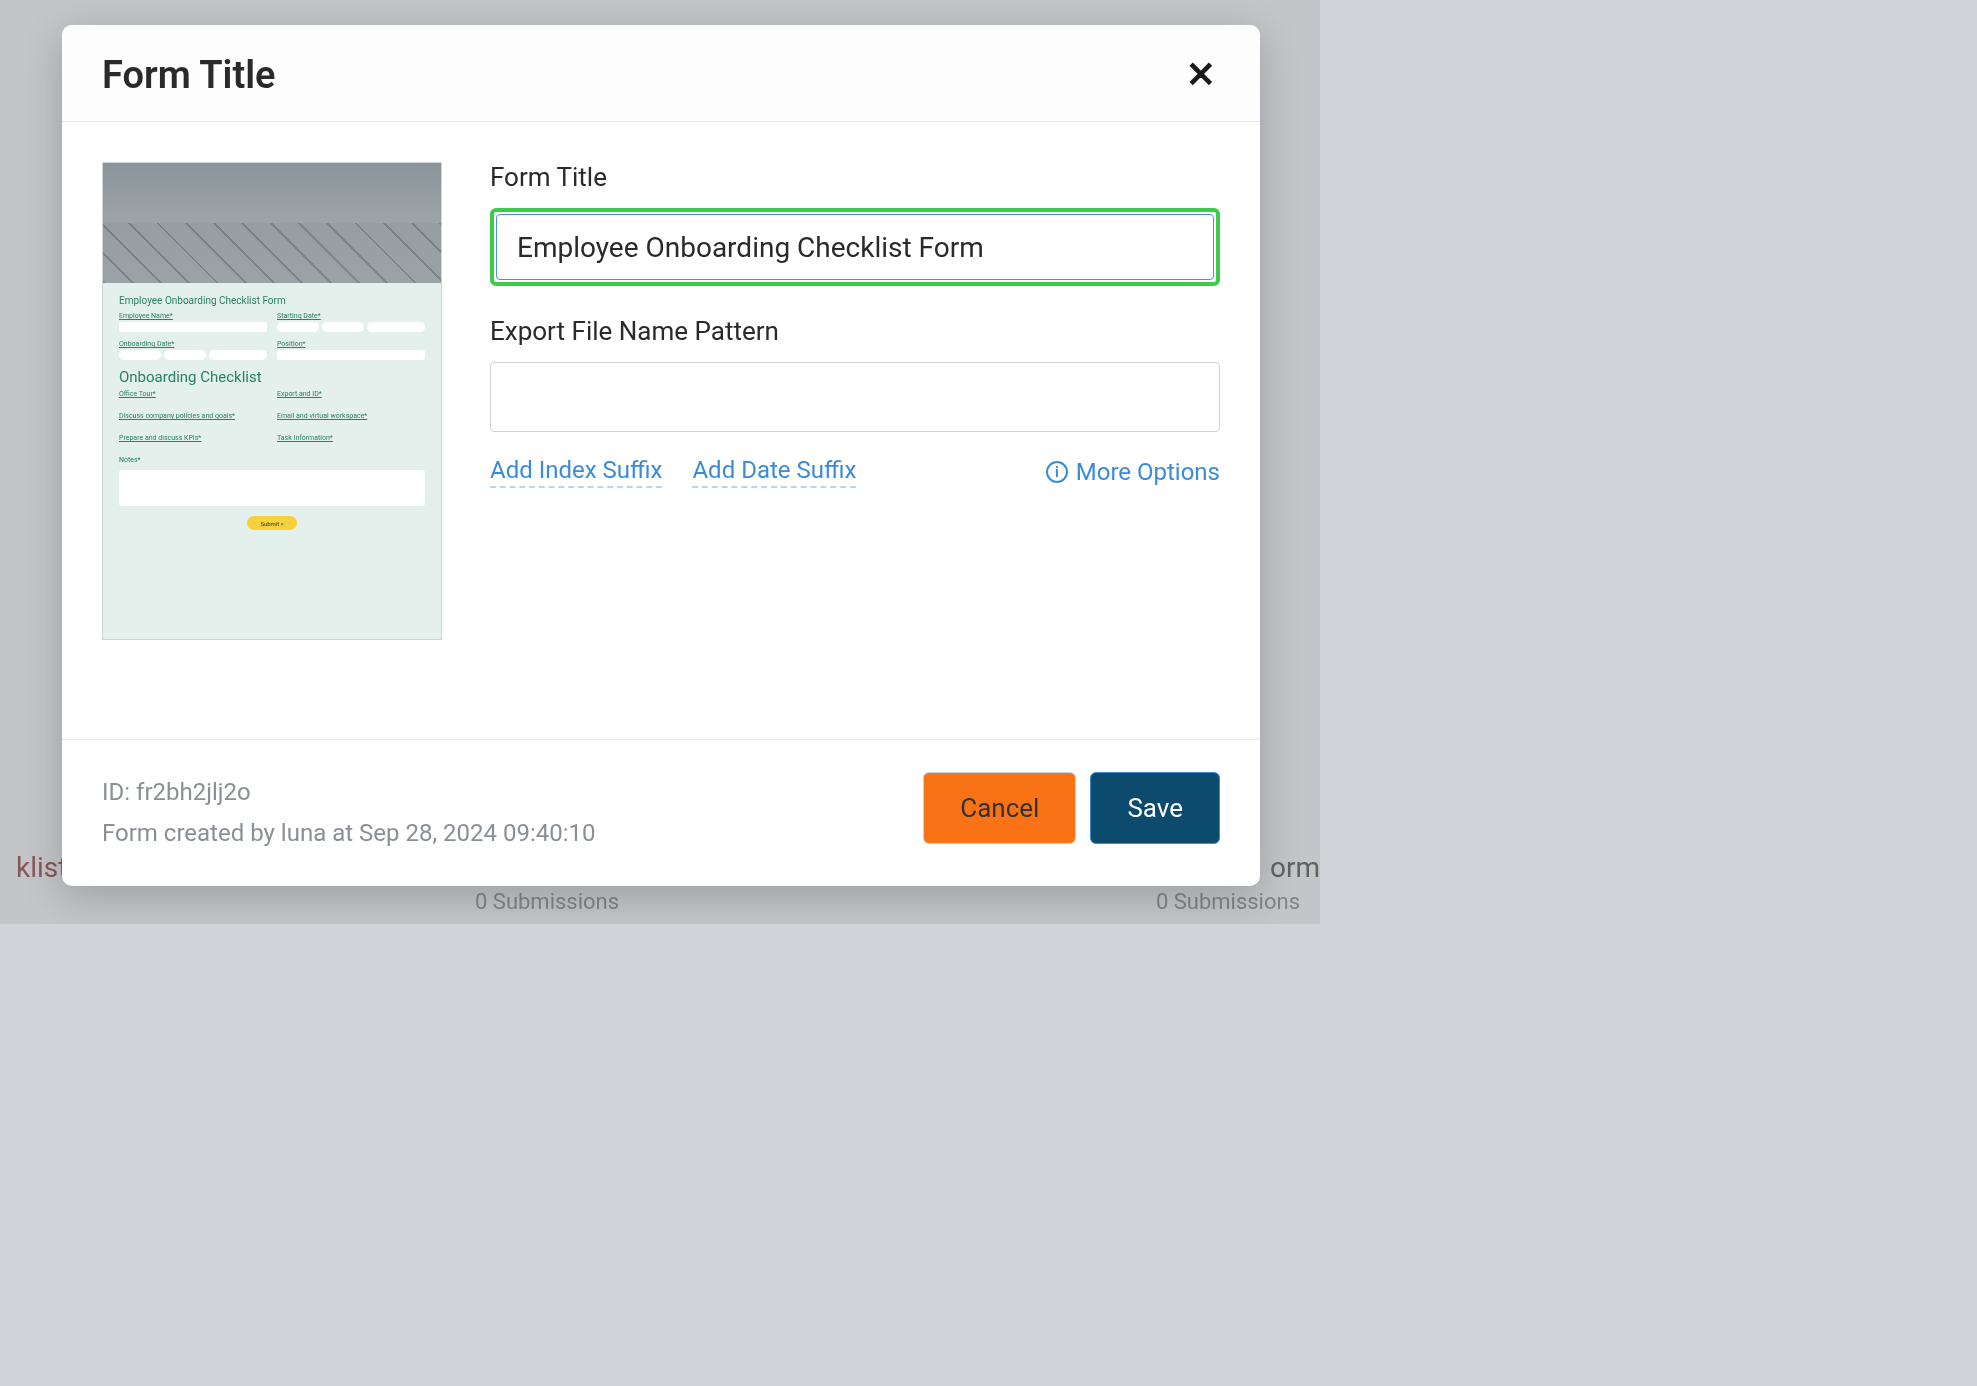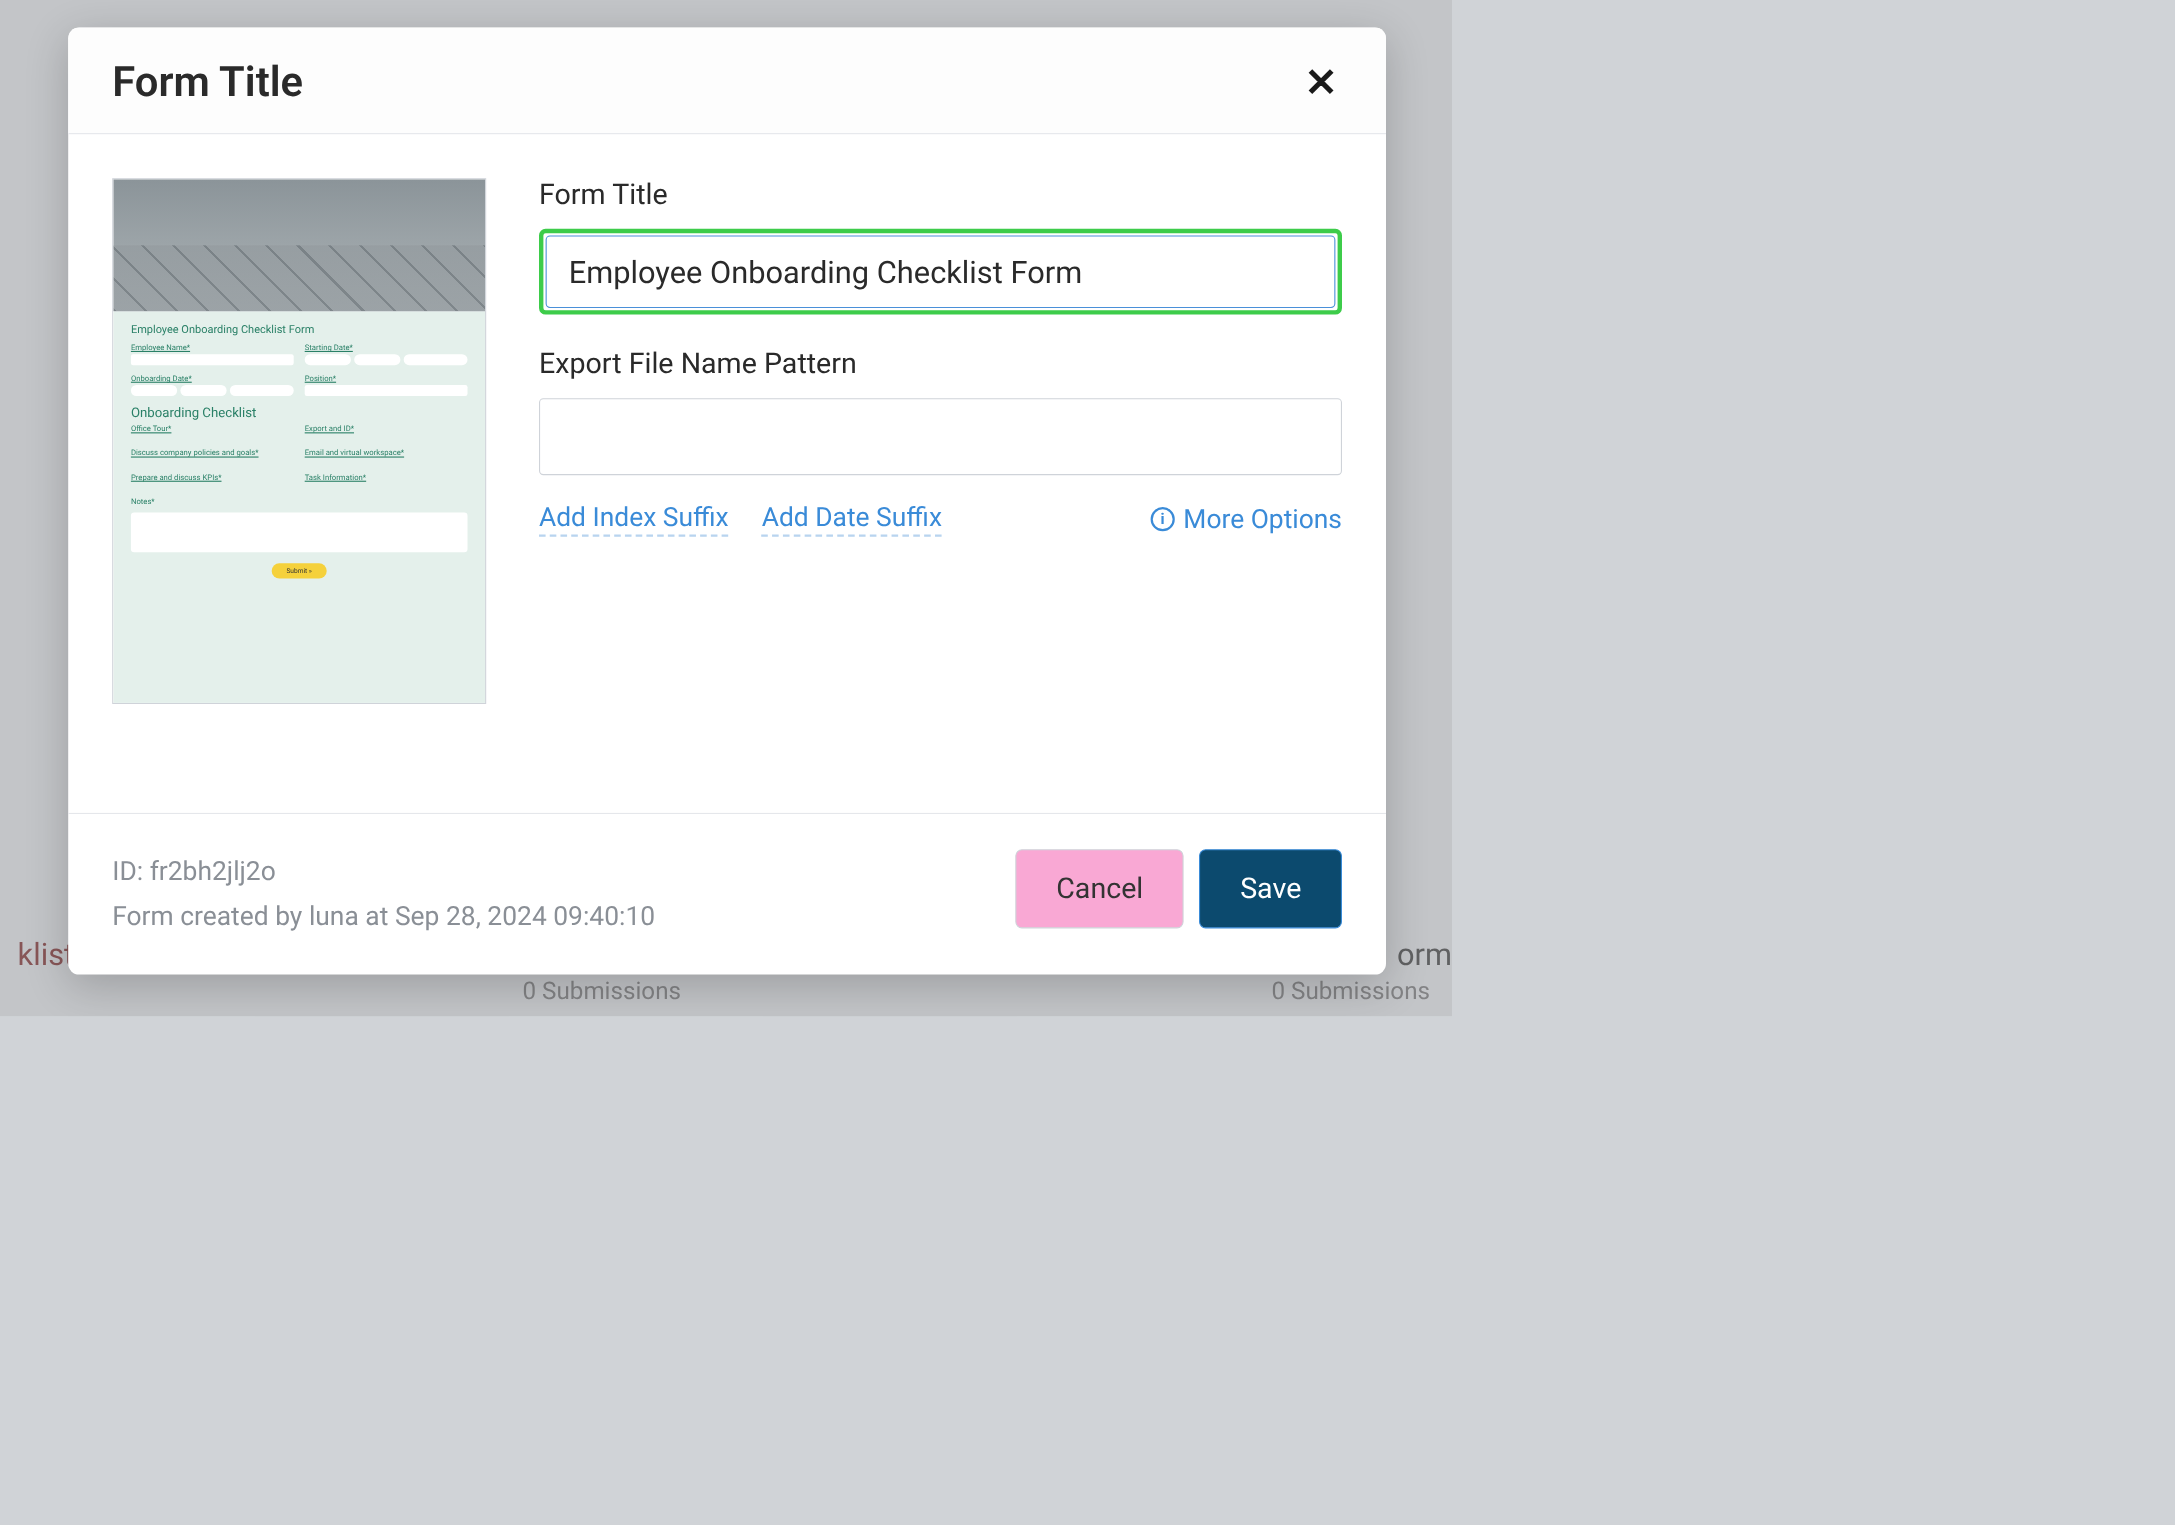--- a/index.html
+++ b/index.html
@@ -148,21 +148,21 @@
     }
     .pf-date-group {
       display: flex;
       gap: 3px;
     }
     .pf-date-group .pf-input {
       flex: 1;
       border-radius: 6px;
     }
     .pf-section {
-      font-size: 12px;
+      font-size: 15px;
       margin: 8px 0 4px;
       color: #2a8067;
     }
     .pf-small {
       font-size: 7px;
       color: #2a8067;
       margin-bottom: 6px;
     }
     .pf-textarea {
       height: 36px;
@@ -272,21 +272,21 @@
     }
     .btn {
       height: 72px;
       padding: 0 36px;
       font-size: 26px;
       border-radius: 6px;
       cursor: pointer;
       font-family: inherit;
     }
     .btn-cancel {
-      background: #f9a8d4;
+      background: #f97316;
       border: 1px solid #cfd3d9;
       color: #333;
     }
     .btn-save {
       background: #0c4a6e;
       border: 1px solid #3a8bd8;
       color: #fff;
     }
   </style>
 </head>

